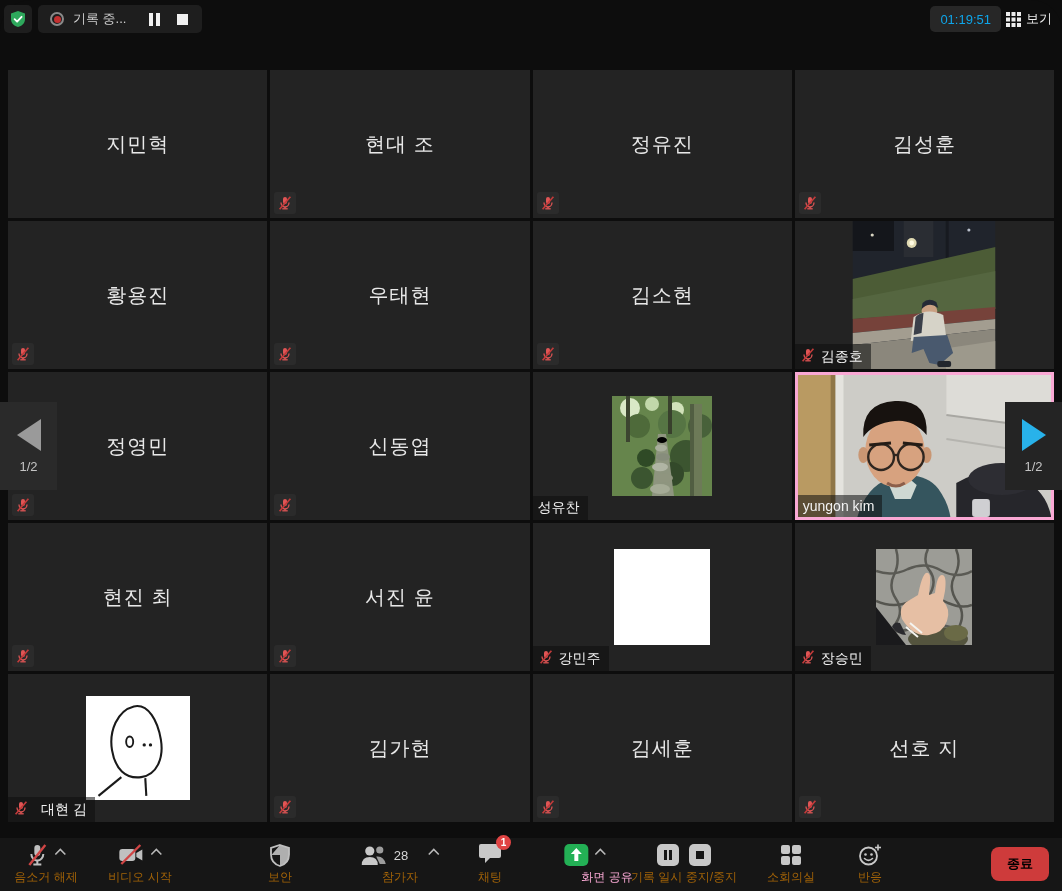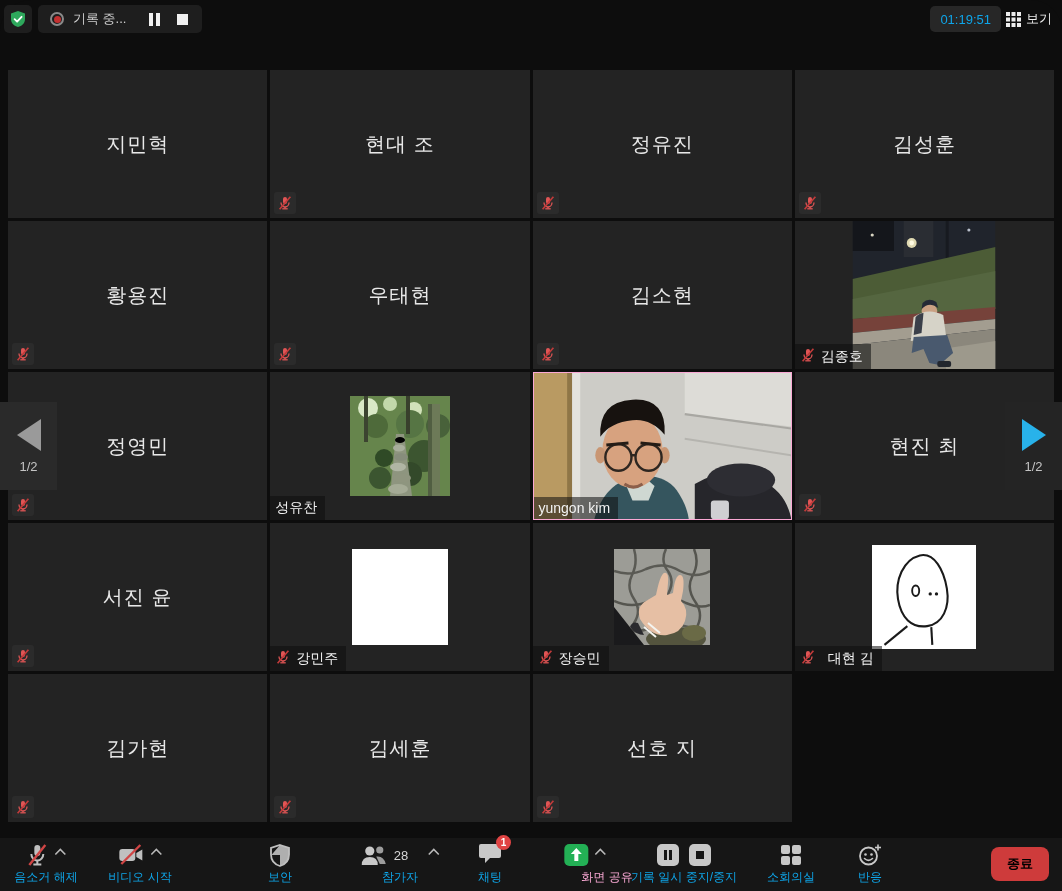--- a/index.html
+++ b/index.html
@@ -21,21 +21,21 @@
   .rec-stop { width:11px; height:11px; background:#f0f0f0; margin:0 2px 0 8px; cursor:pointer; }
   .timer-chip { position:absolute; right:61px; top:6px; height:26px; padding:0 10px; background:#272727;
                 color:#0ea5e9; font-size:13px; }
   .view-btn { position:absolute; right:6px; top:6px; height:26px; padding:0 4px; display:flex;
               align-items:center; gap:5px; color:#ececec; font-size:13px; cursor:pointer; }
 
   
   .grid { position:absolute; left:8px; top:70px; width:1046px; height:752px;
           display:grid; grid-template-columns:repeat(4,1fr); grid-template-rows:repeat(5,1fr); gap:3px; }
   .tile { position:relative; background:#232323; overflow:hidden; }
-  .tile.active { border:1px solid #f9a8d4; }
+  .tile.active { border:3px solid #f9a8d4; }
   .center-name { position:absolute; inset:0; display:flex; align-items:center; justify-content:center;
                  color:#e8e8e8; font-size:20px; font-weight:500; letter-spacing:1px; }
   .media-box { position:absolute; left:50%; top:50%; transform:translate(-50%,-50%); }
   .media-box svg { display:block; width:100%; height:100%; }
   .full-media { position:absolute; inset:0; }
   .full-media svg { display:block; width:100%; height:100%; }
   .name-chip { position:absolute; left:0; bottom:0; display:flex; align-items:center; gap:5px;
                background:rgba(15,15,15,0.55); padding:3px 8px 3px 5px; color:#f2f2f2; font-size:14px;
                white-space:nowrap; }
   .mic-chip { position:absolute; left:4px; bottom:4px; width:22px; height:22px; border-radius:3px;
@@ -51,21 +51,21 @@
   .tri-left { width:0; height:0; border-top:16px solid transparent; border-bottom:16px solid transparent;
               border-right:24px solid #9a9a9a; }
   .tri-right { width:0; height:0; border-top:16px solid transparent; border-bottom:16px solid transparent;
                border-left:24px solid #28b2ea; }
 
   
   .toolbar { position:absolute; left:0; bottom:0; width:100%; height:53px; background:#161616; }
   .tb-item { position:absolute; top:4px; transform:translateX(-50%); display:flex; flex-direction:column;
              align-items:center; cursor:pointer; }
   .tb-iconrow { height:26px; display:flex; align-items:center; gap:6px; }
-  .tb-label { color:#0ea5e9; font-size:12px; margin-top:1px; white-space:nowrap; }
+  .tb-label { color:#a16207; font-size:12px; margin-top:1px; white-space:nowrap; }
   .tb-label.green { color:#f9a8d4;margin-left:44px; }
   .chev { margin-bottom:6px; }
   .share-sq { width:24px; height:22px; border-radius:5px; background:#23b055; display:flex;
               align-items:center; justify-content:center; }
   .chat-wrap { position:relative; }
   .badge { position:absolute; top:-7px; right:-9px; min-width:15px; height:15px; border-radius:8px;
            background:#e04444; color:#fff; font-size:10px; font-weight:700; display:flex;
            align-items:center; justify-content:center; padding:0 3px; }
   .count { color:#d6d6d6; font-size:13px; }
   .end-btn { position:absolute; right:13px; top:9px; background:#ce3b3b; color:#000000; font-size:13px;
@@ -239,20 +239,34 @@
     <line x1="5.3" y1="13.8" x2="10.7" y2="13.8" stroke="#e05555" stroke-width="1.3"></line>
     <line x1="2.6" y1="14.2" x2="13.4" y2="1.8" stroke="#c23b3b" stroke-width="1.7"></line>
   </svg></span>
       <span class="chip-name">김종호</span>
     </div>
 
   </div>
       <div class="tile">
     <div class="tile-media"></div>
     <div class="center-name">정영민</div>
+
+    <div class="mic-chip" style="display: flex;">
+          <svg viewBox="0 0 16 16" width="16" height="16">
+    <rect x="6" y="2" width="4" height="7" rx="2" fill="#e05555"></rect>
+    <path d="M4 7.5 a4 4.5 0 0 0 8 0" stroke="#e05555" stroke-width="1.3" fill="none"></path>
+    <line x1="8" y1="12" x2="8" y2="13.6" stroke="#e05555" stroke-width="1.3"></line>
+    <line x1="5.3" y1="13.8" x2="10.7" y2="13.8" stroke="#e05555" stroke-width="1.3"></line>
+    <line x1="2.6" y1="14.2" x2="13.4" y2="1.8" stroke="#c23b3b" stroke-width="1.7"></line>
+  </svg>
+        </div>
+  </div>
+      <div class="tile">
+    <div class="tile-media"></div>
+    <div class="center-name">신동엽</div>
 
     <div class="mic-chip" style="display: flex;">
           <svg viewBox="0 0 16 16" width="16" height="16">
     <rect x="6" y="2" width="4" height="7" rx="2" fill="#e05555"></rect>
     <path d="M4 7.5 a4 4.5 0 0 0 8 0" stroke="#e05555" stroke-width="1.3" fill="none"></path>
     <line x1="8" y1="12" x2="8" y2="13.6" stroke="#e05555" stroke-width="1.3"></line>
     <line x1="5.3" y1="13.8" x2="10.7" y2="13.8" stroke="#e05555" stroke-width="1.3"></line>
     <line x1="2.6" y1="14.2" x2="13.4" y2="1.8" stroke="#c23b3b" stroke-width="1.7"></line>
   </svg>
         </div>

